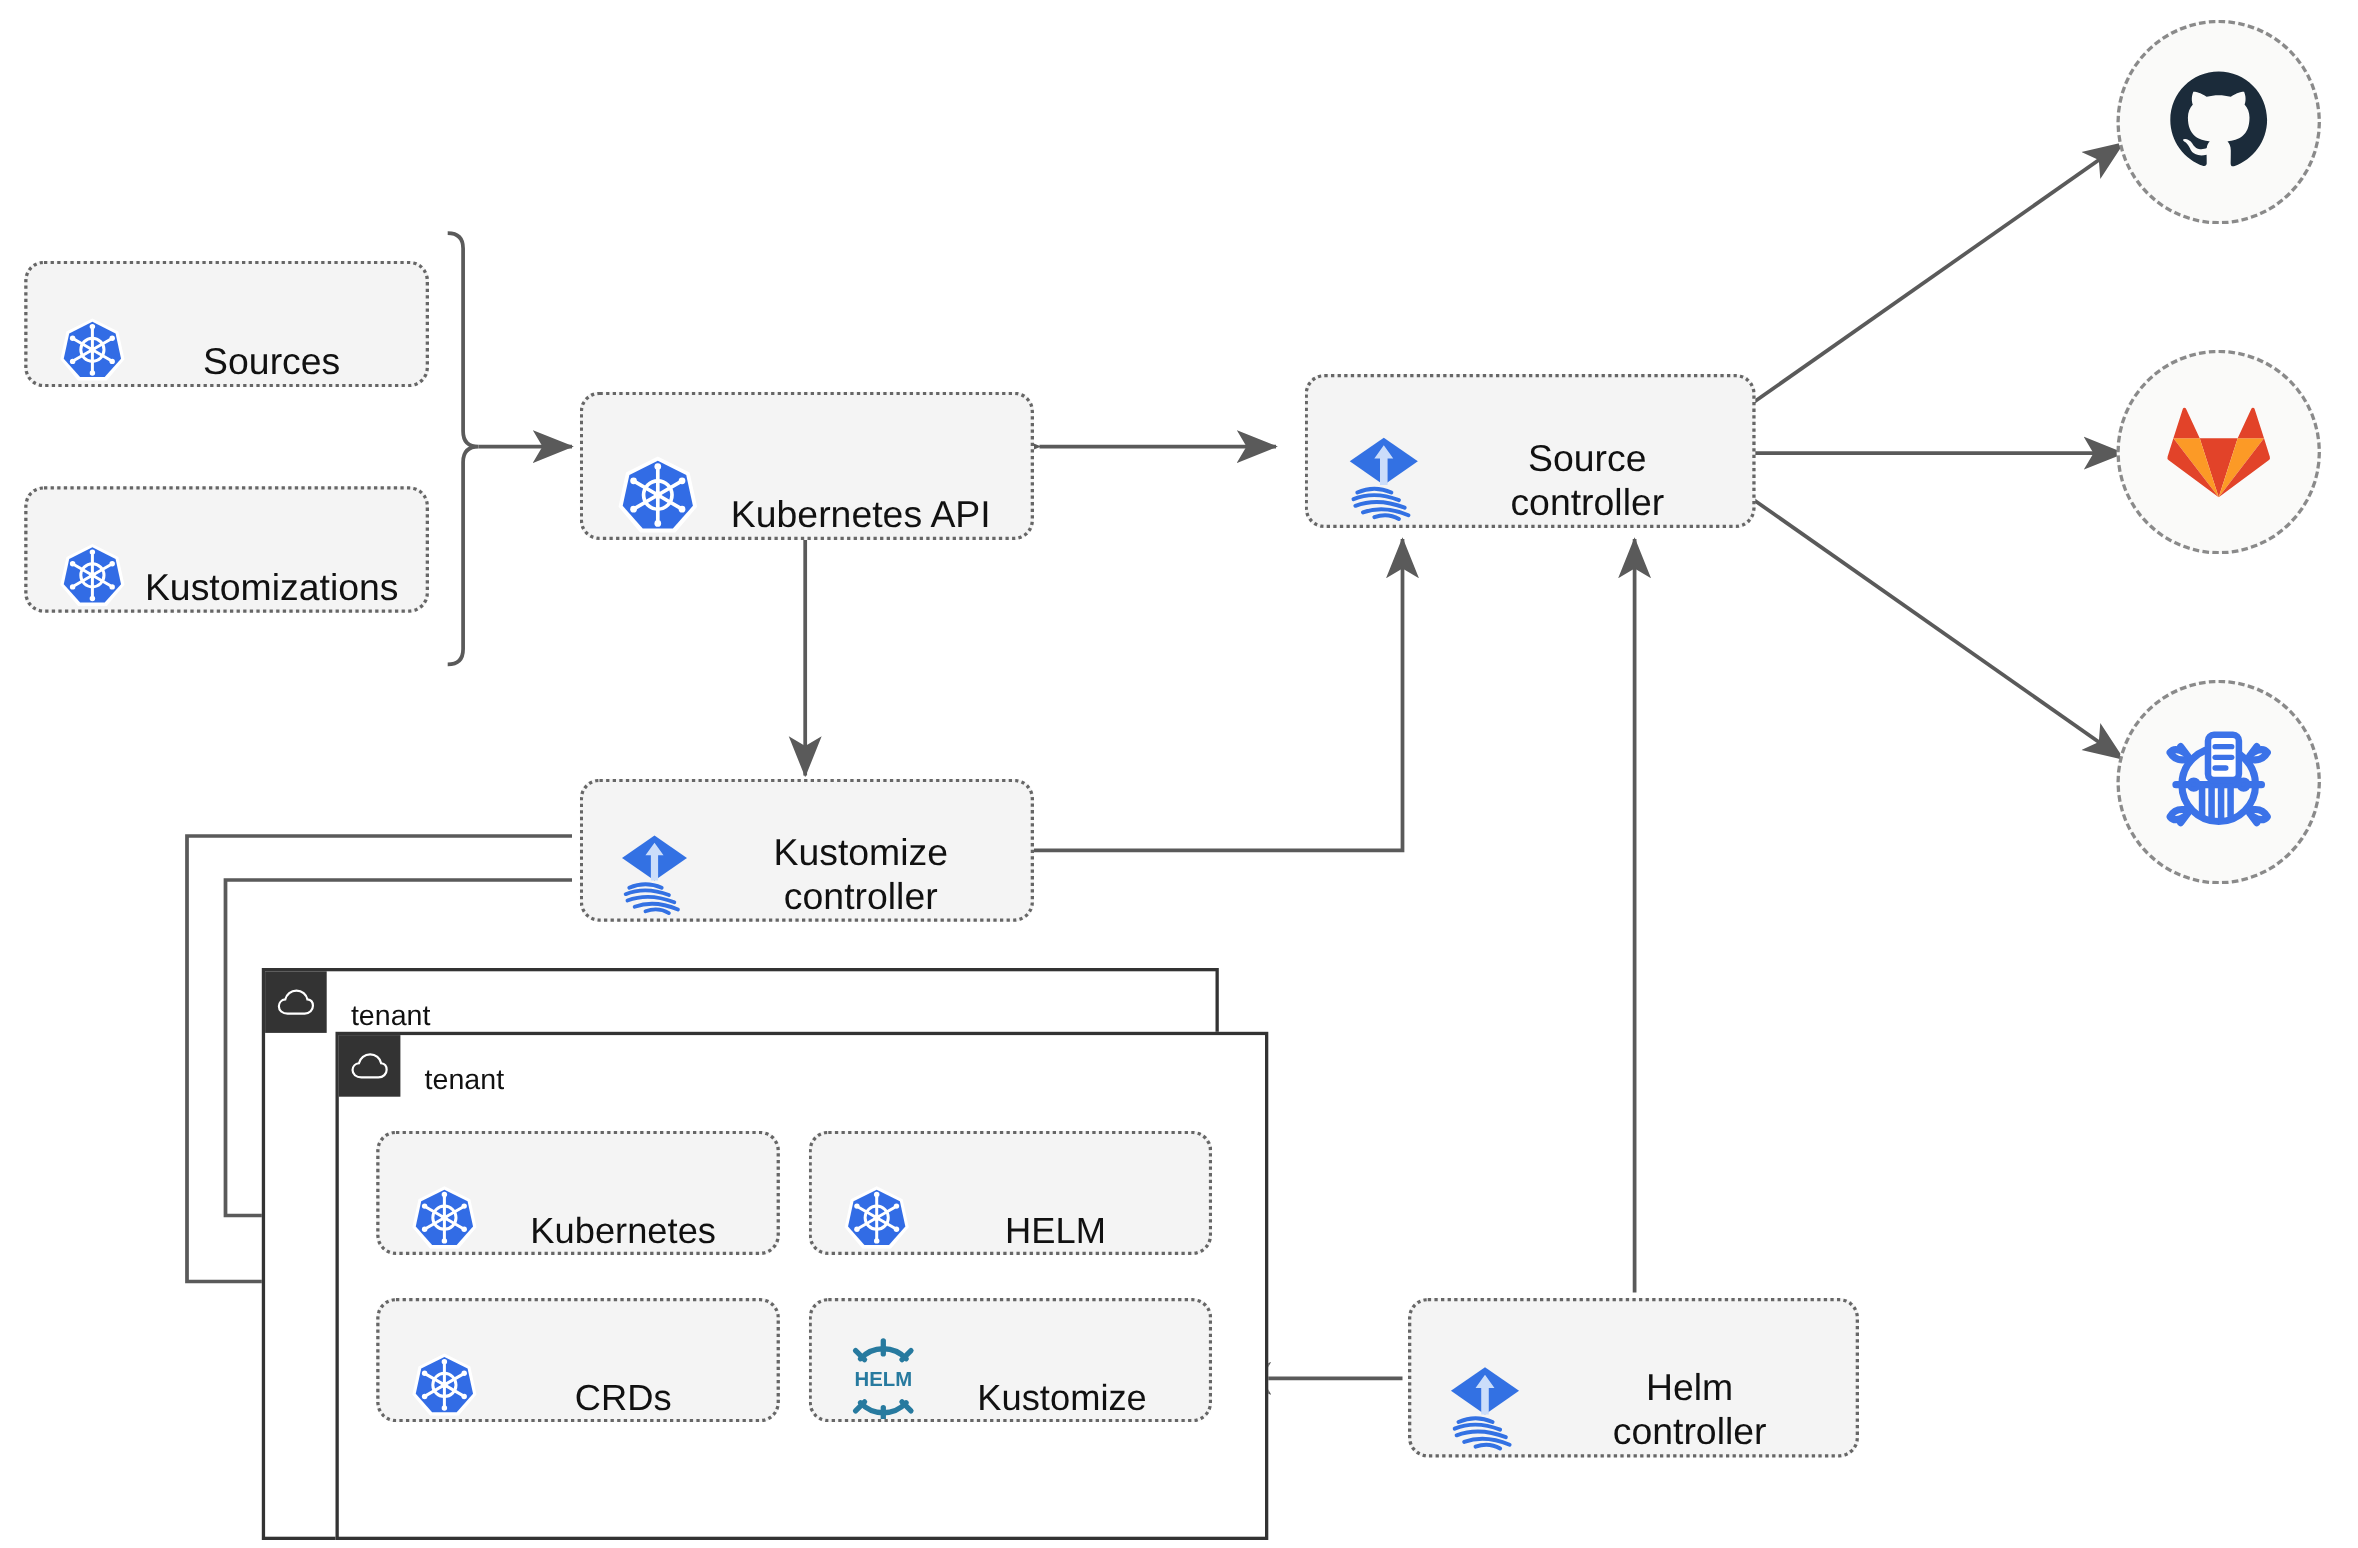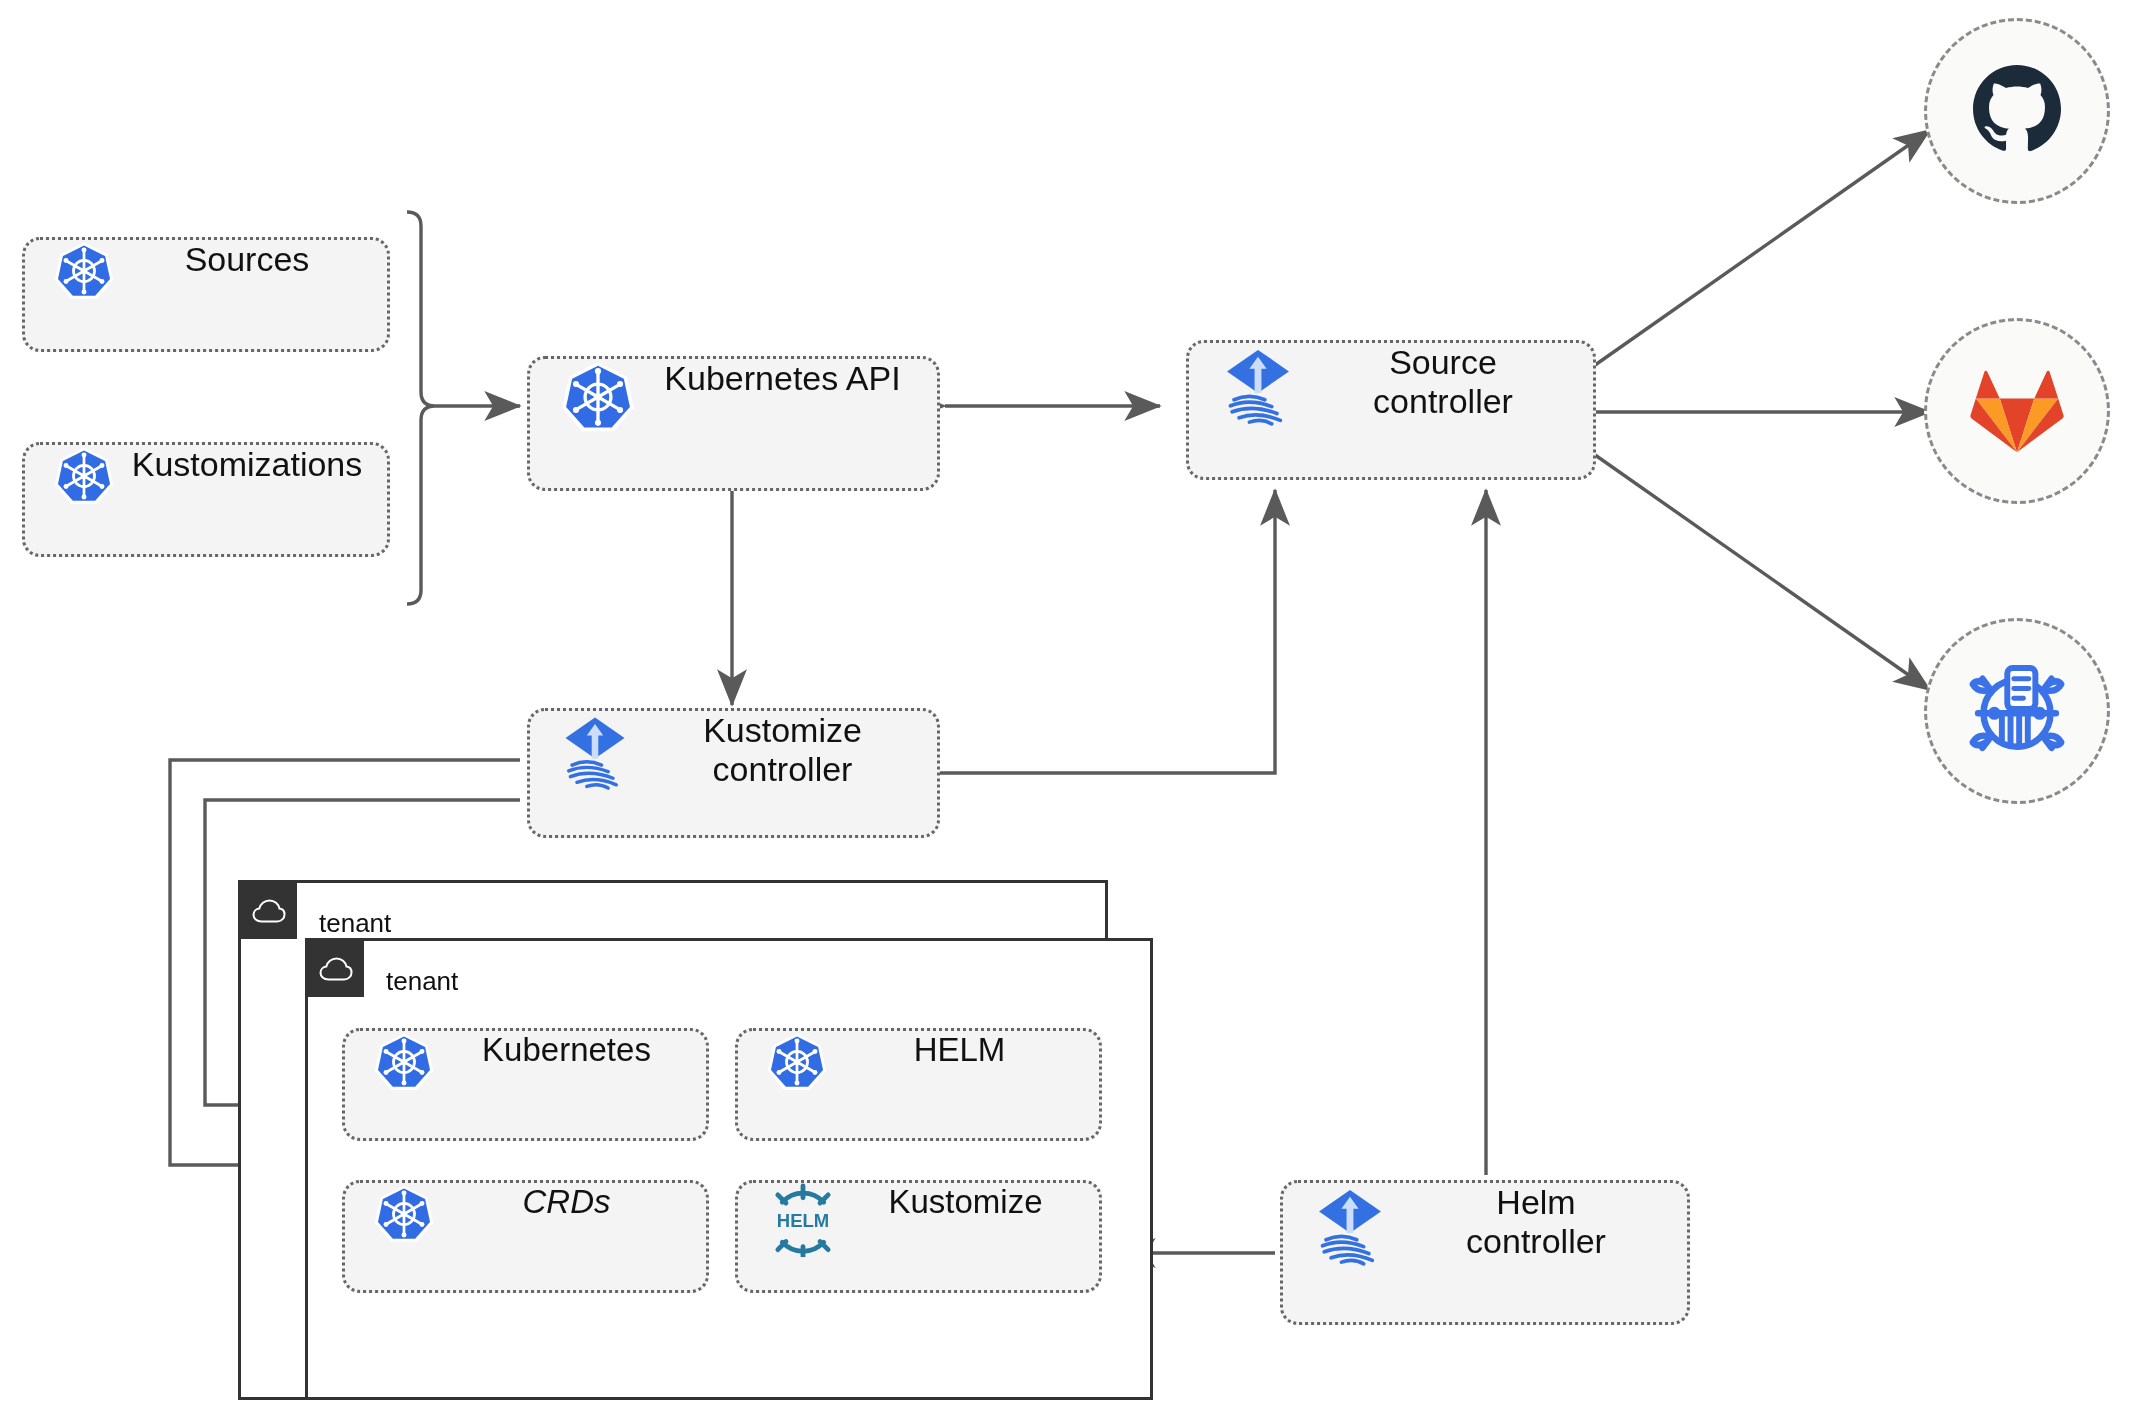--- a/index.html
+++ b/index.html
@@ -8,21 +8,21 @@
   #stage{position:absolute;inset:0;width:2144px;height:1407px;}
 
   
   .node{
     position:absolute;
     background:#f4f4f4;
     border:3px dotted #666666;
     border-radius:18px;
     box-sizing:border-box;
     display:flex;
-    align-items:flex-start;
+    align-items:flex-end;
     z-index:4;
   }
   .node .ico{flex:0 0 auto;display:flex;align-items:center;justify-content:center;}
   .node .lbl{
     flex:1 1 auto;text-align:center;
     font-size:34px;line-height:1.16;color:#111;
     white-space:pre-line;
     padding-right:8px;
   }
   .node.small .lbl{font-size:33px;}
@@ -316,21 +316,21 @@
           <circle cx="79" cy="67" r="4"></circle>
             <circle cx="50" cy="84" r="4"></circle>
           <circle cx="21" cy="67" r="4"></circle>
             <circle cx="21" cy="33" r="4"></circle>
         </g>
       </svg>
     </span>
     <span class="lbl">HELM</span>
   </div>
 
-  <div class="node small" style="left:342px;top:1180px;width:367px;height:113px;font-style:italic;">
+  <div class="node small" style="left:342px;top:1180px;width:367px;height:113px;">
     <span class="ico" style="margin-left:28px;">
       <svg width="62" height="62" viewBox="0 0 100 100" aria-hidden="true">
         <polygon points="50,4 88,23 97,64 71,95 29,95 3,64 12,23" fill="#ffffff"></polygon>
         <polygon points="50,9 84,26 92,63 68,90 32,90 8,63 16,26" fill="#326CE5"></polygon>
         <g fill="none" stroke="#ffffff" stroke-width="4.4" stroke-linecap="round">
           <circle cx="50" cy="50" r="17"></circle>
           <path d="M50,50 L50,20"></path>
             <path d="M50,50 L76,35"></path>
             <path d="M50,50 L76,65"></path>
           <path d="M50,50 L50,80"></path>

